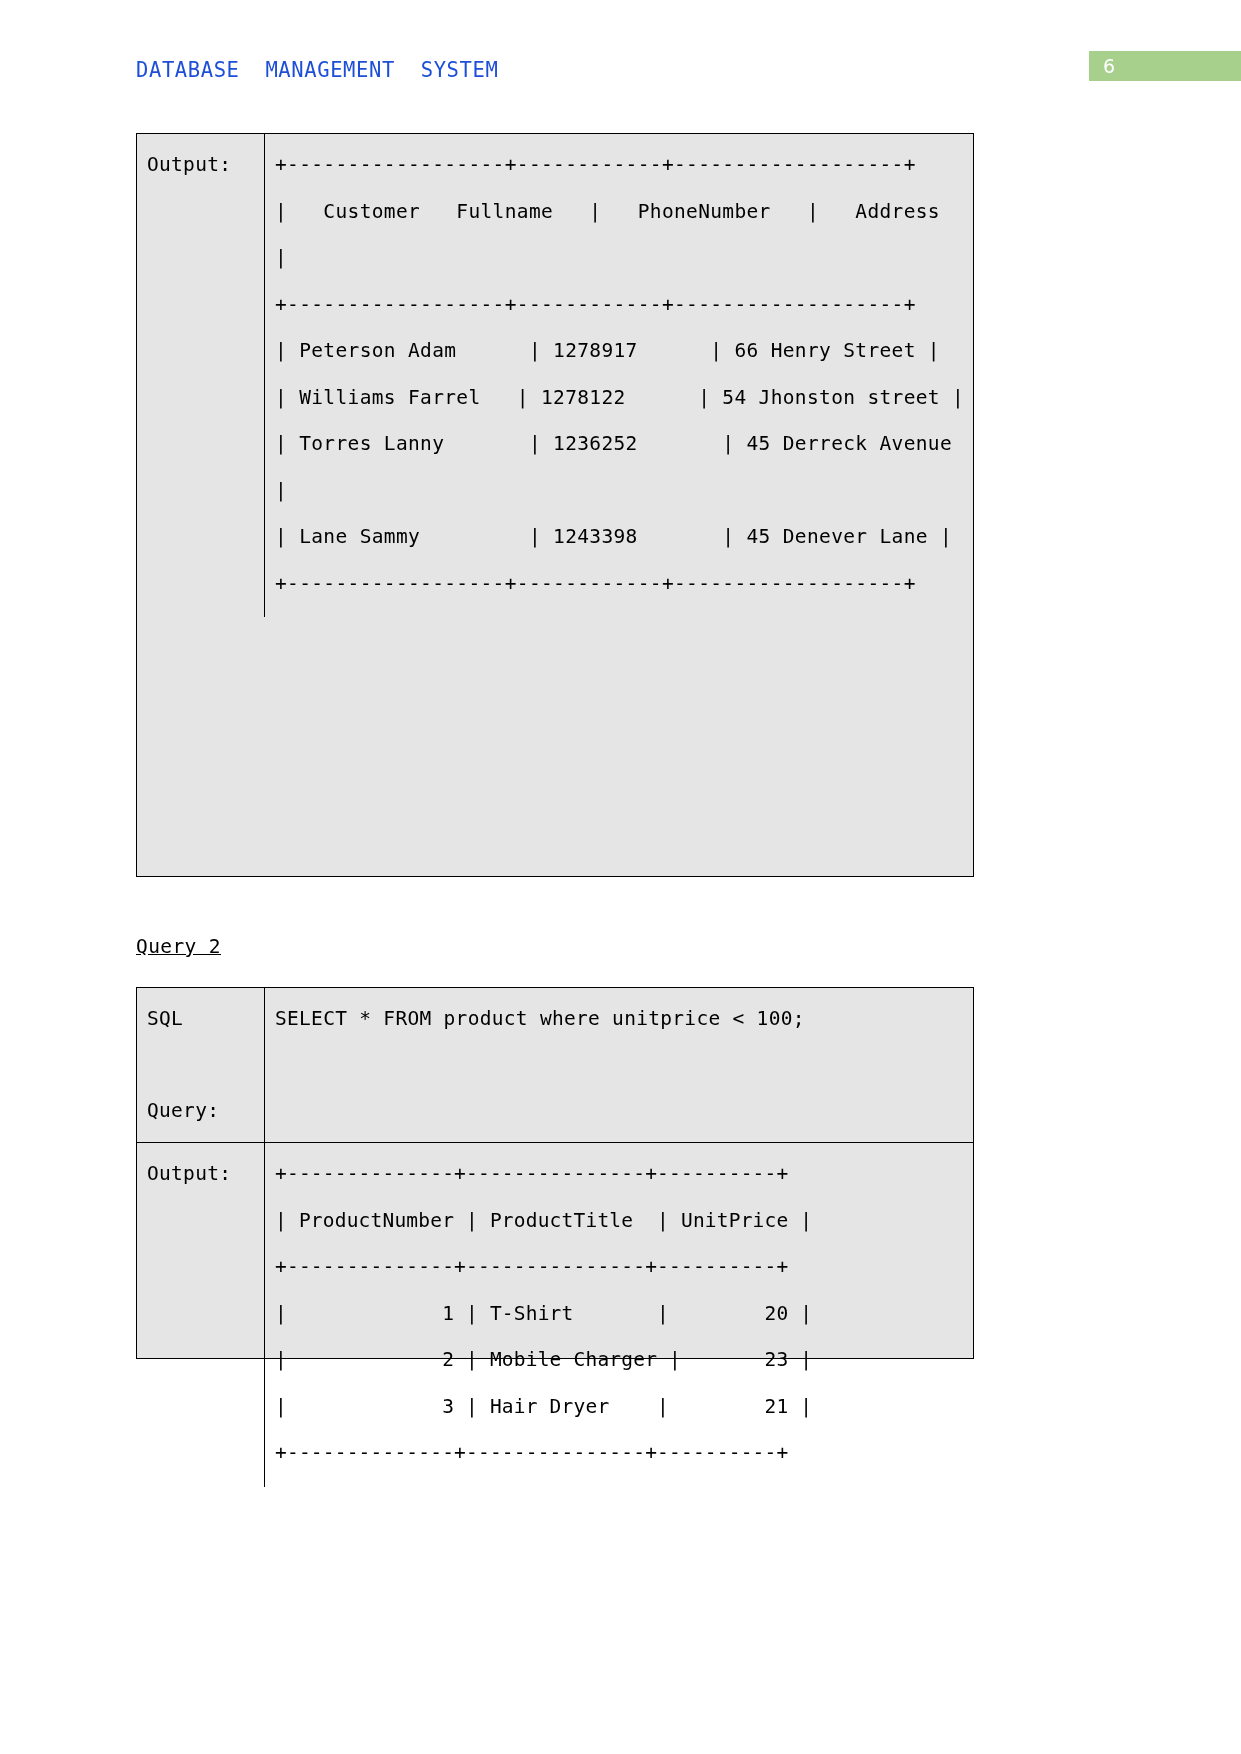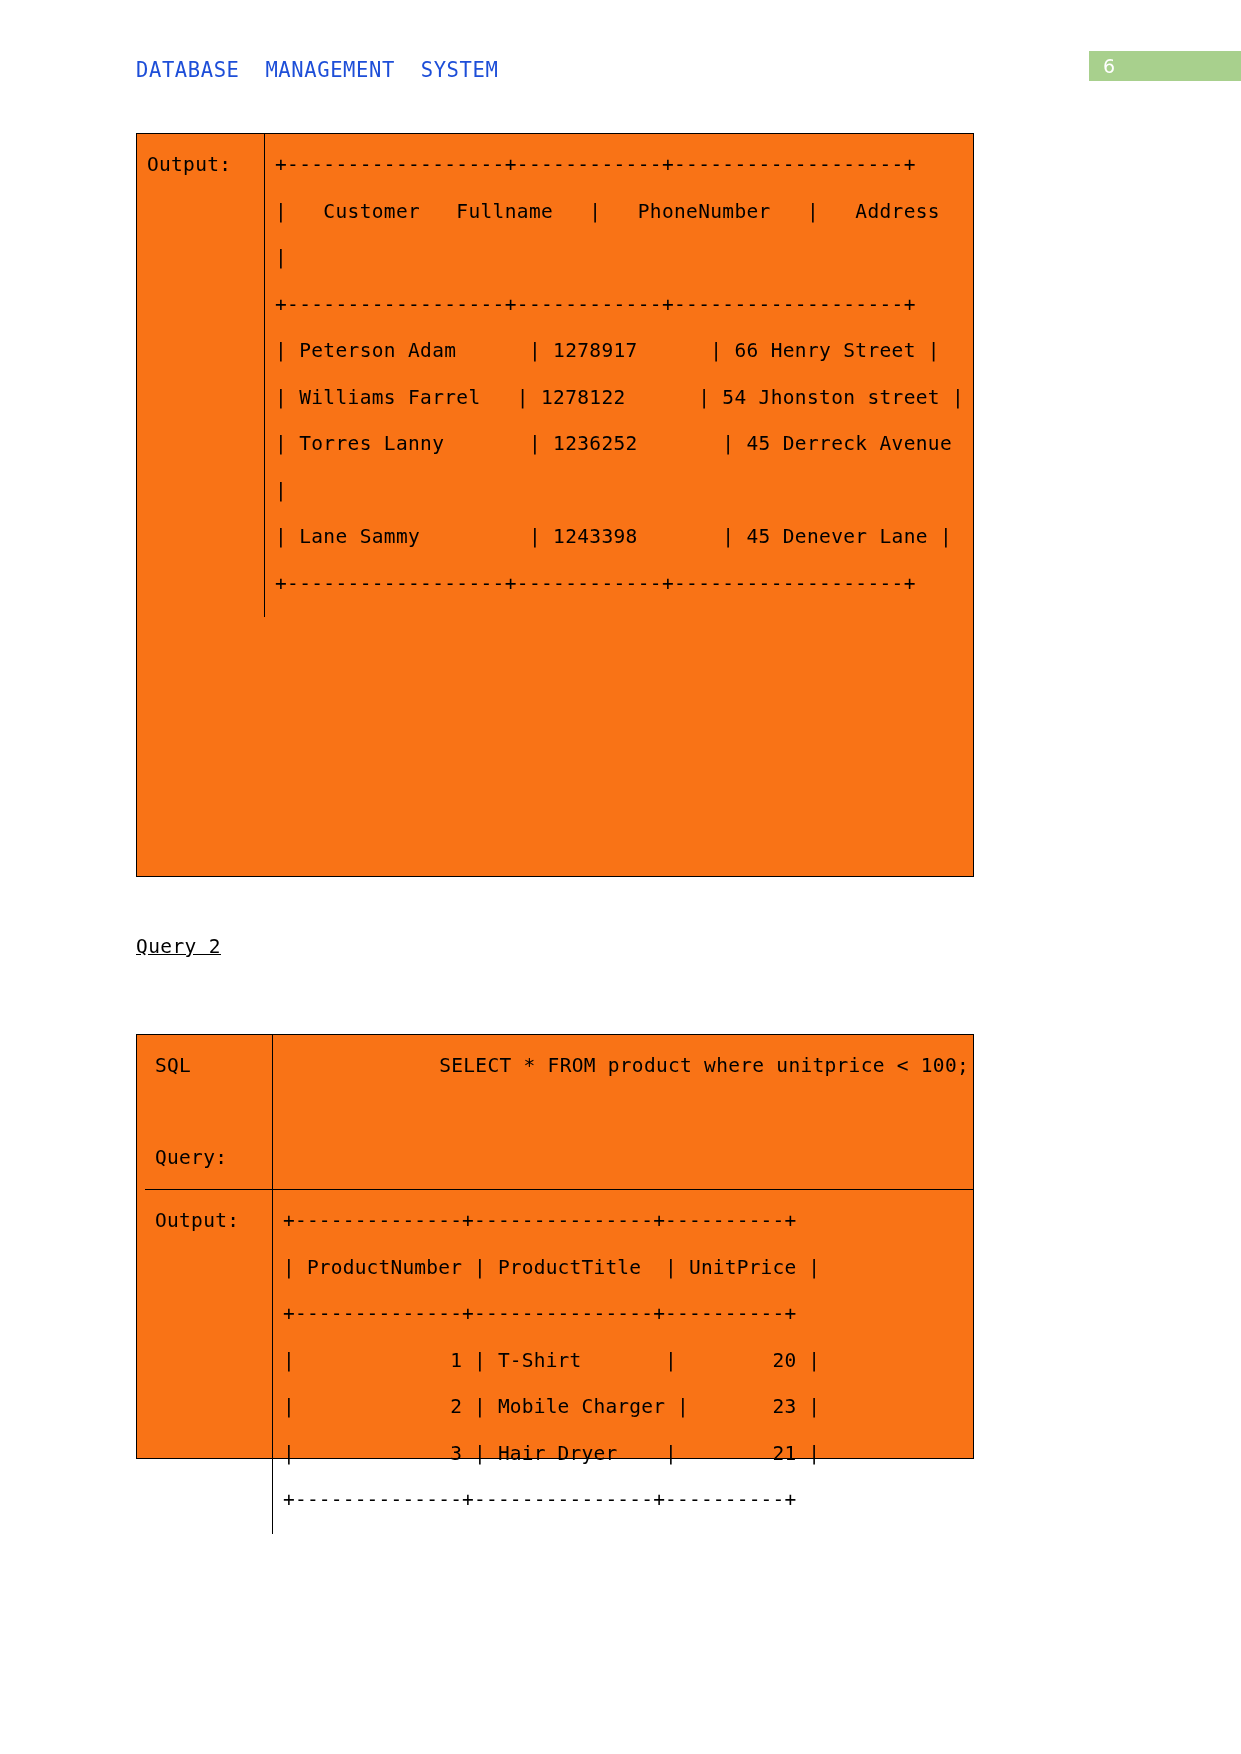--- a/index.html
+++ b/index.html
@@ -50,21 +50,21 @@
     color: #ffffff;
     font-family: "DejaVu Sans", "Liberation Sans", sans-serif;
     line-height: 24px;
   }
 
   
   .tbl {
     position: absolute;
     border: 1.6px solid #000000;
     box-sizing: border-box;
-    background: #f97316;
+    background: #e5e5e5;
   }
   .tbl .row {
     display: flex;
     box-sizing: border-box;
   }
   .tbl .row.divided {
     border-top: 1.6px solid #000000;
   }
   .tbl .cell-label {
     width: 128px;
@@ -128,27 +128,26 @@
 
   
   #caption-query-2 {
     left: 136px;
     top: 935px;
   }
 
   
   #table-query-2 {
     left: 136px;
-    top: 1034px;
+    top: 987px;
     width: 838px;
-    height: 425px;
-    padding-left: 8px;
+    height: 372px;
   }
   #table-query-2 .cell-label { width: 128px; min-width: 128px; }
-  #table-query-2 .sql-row .cell-body { padding-top: 8px; text-align: right; }
+  #table-query-2 .sql-row .cell-body { padding-top: 8px; }
 </style>
 </head>
 <body>
 
 <div class="page">
 
   <div class="doc-header">DATABASE  MANAGEMENT  SYSTEM</div>
 
   <div class="page-badge">
     <span>6</span>

